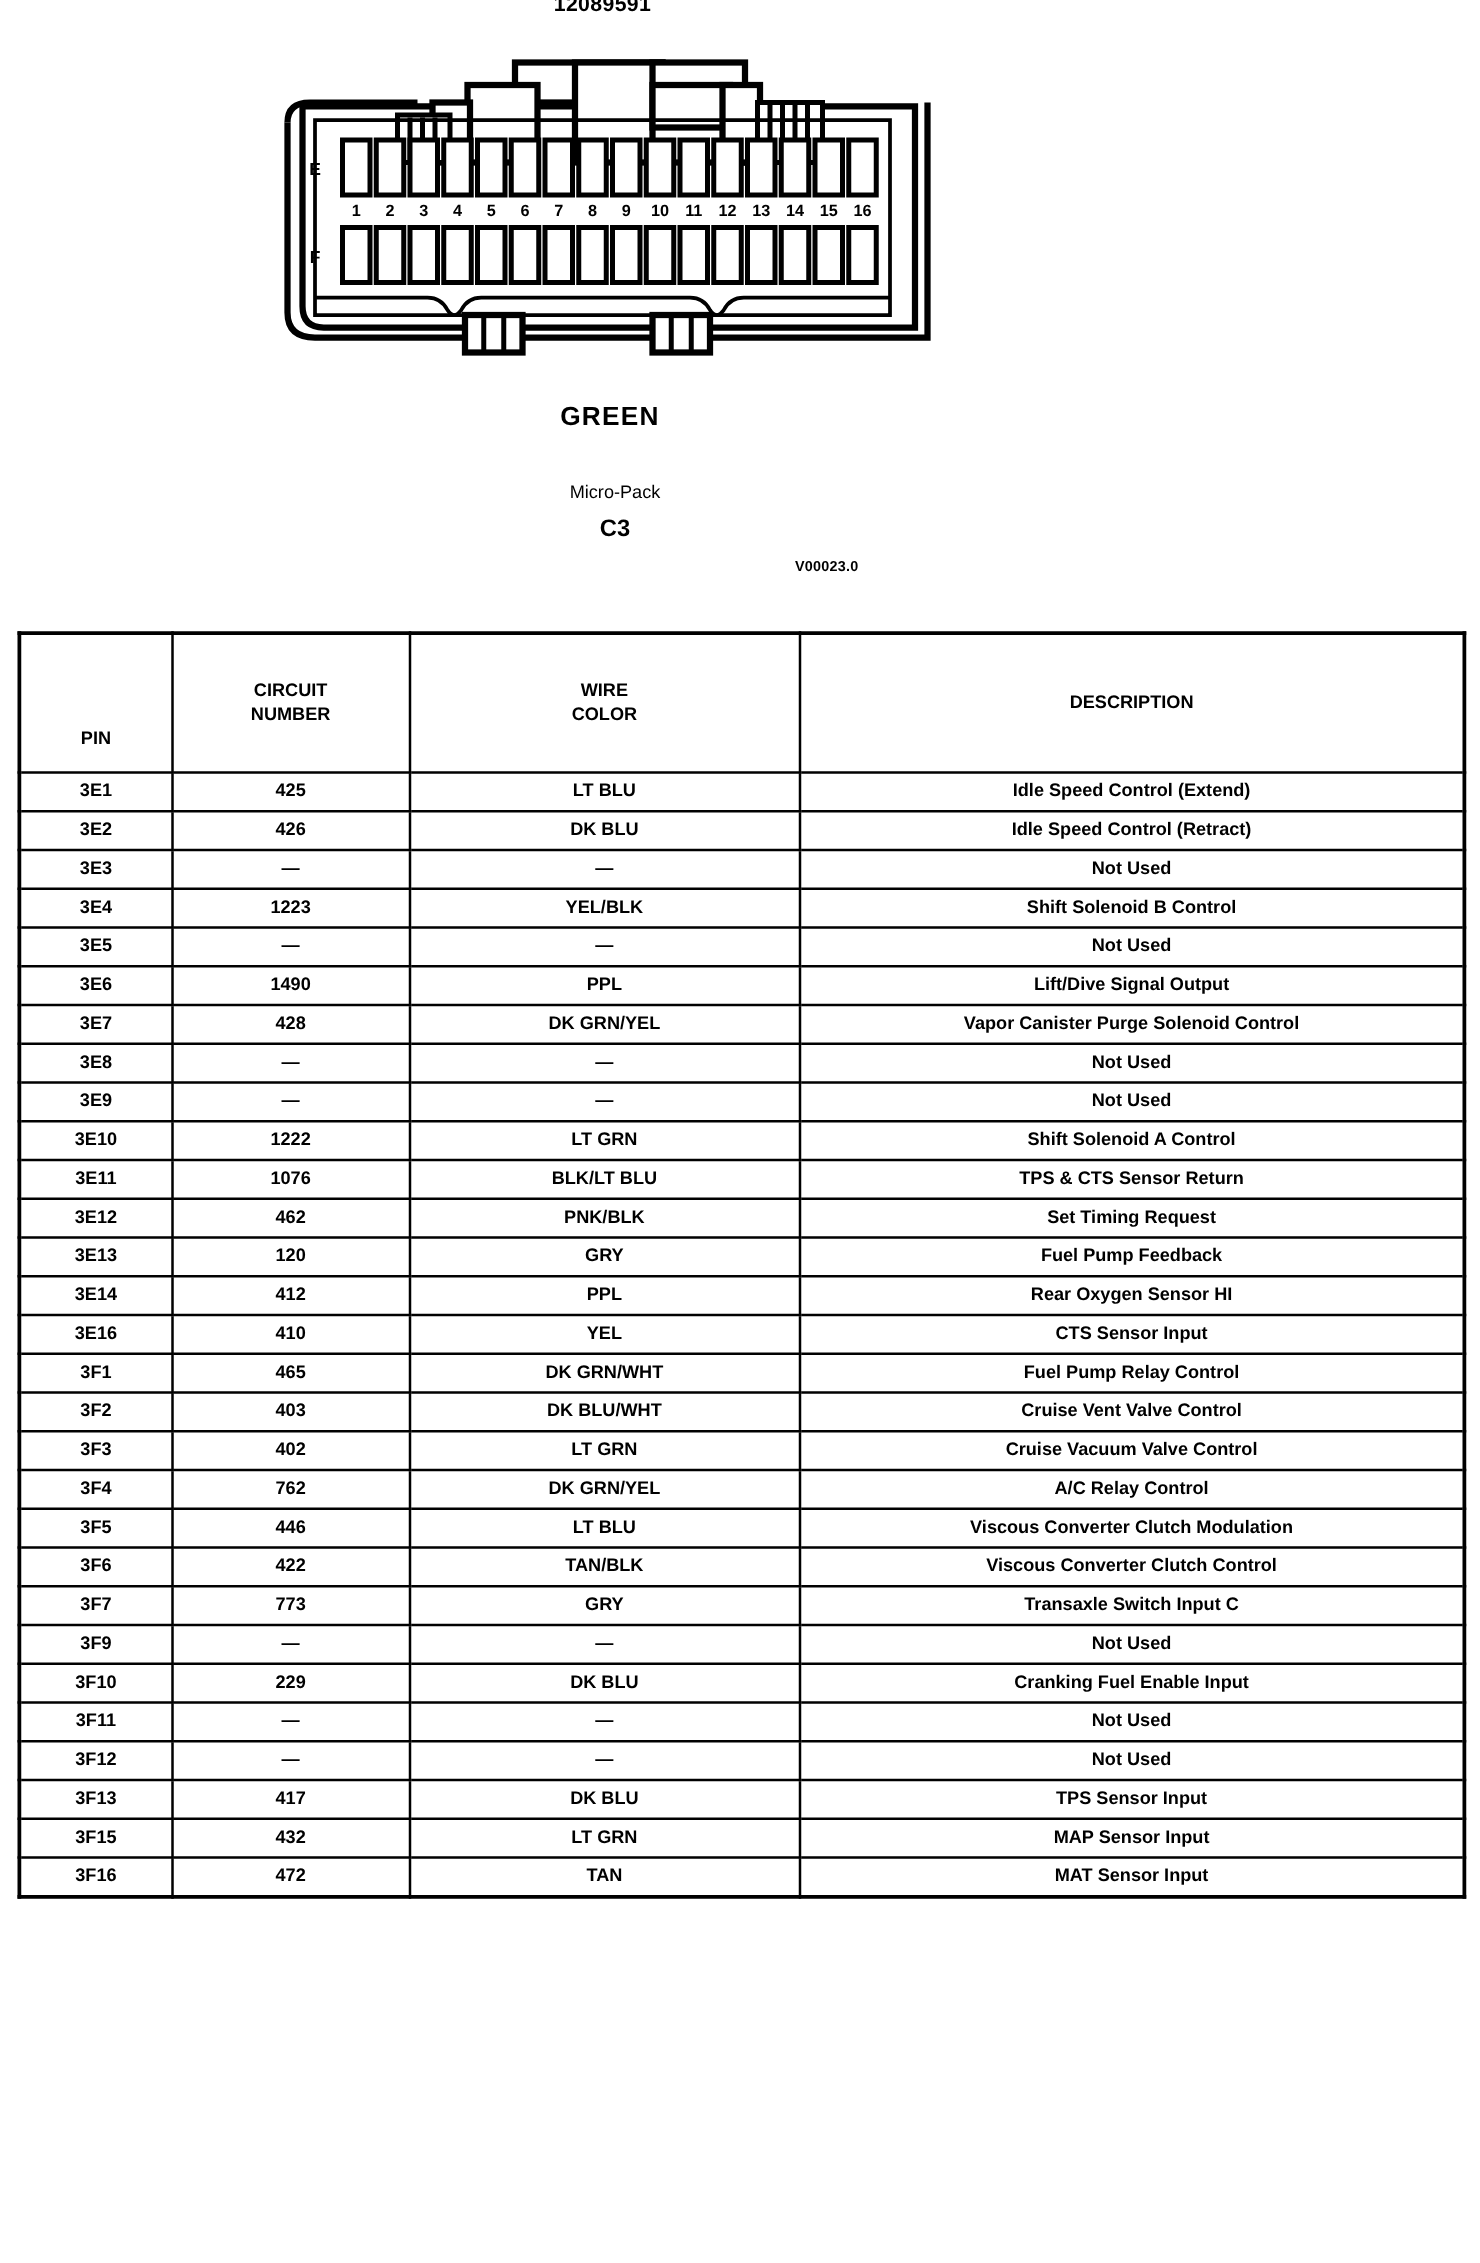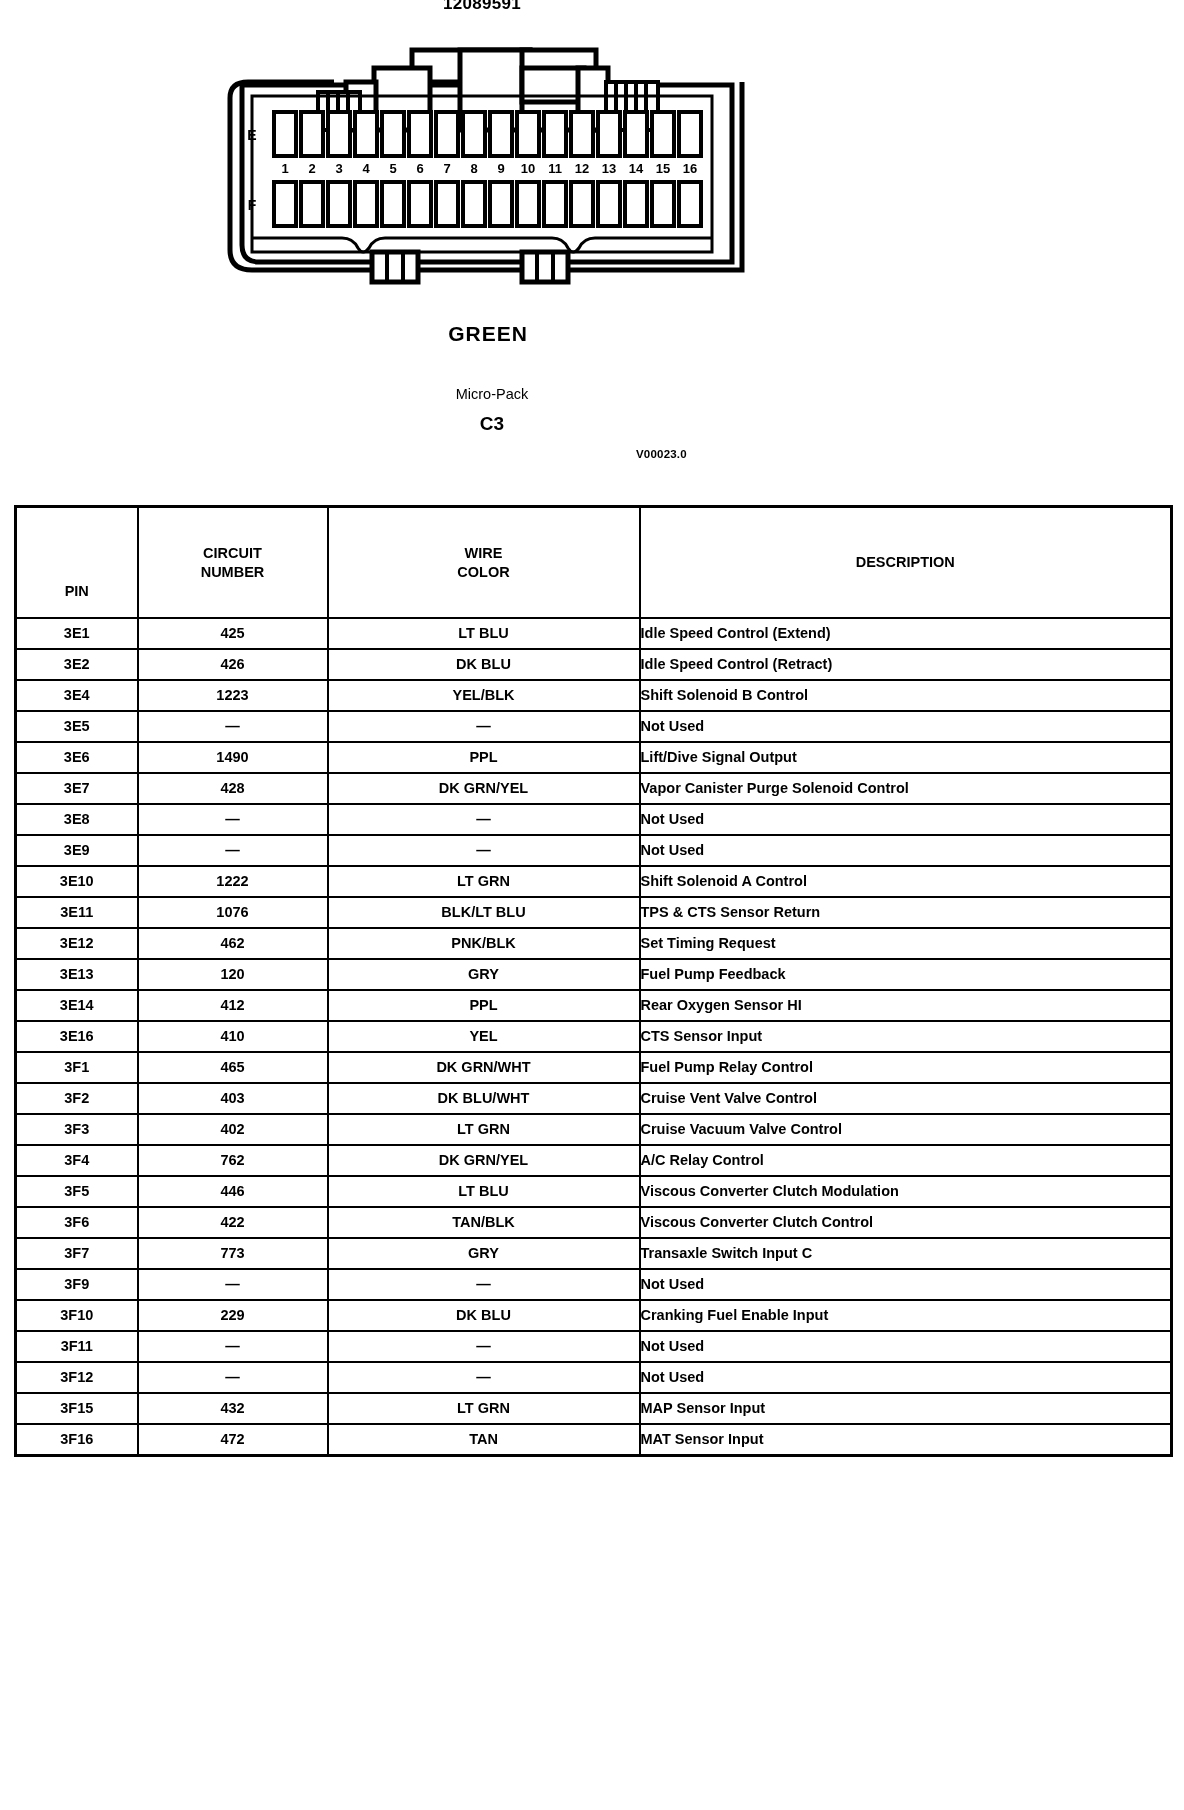--- a/index.html
+++ b/index.html
@@ -129,21 +129,21 @@
   thead th.desc-head {
     vertical-align: middle;
   }
 
   tbody td {
     height: 29px;
     line-height: 29px;
     text-align: center;
   }
   tbody td.desc {
-    text-align: left;
+    text-align: center;
     padding-left: 0;
   }
 </style>
 </head>
 <body>
 
 <div id="diagram-section">
 
   <div id="part-number">12089591</div>
 
@@ -291,20 +291,26 @@
           <td>LT BLU</td>
           <td class="desc">Idle Speed Control  (Extend)</td>
         </tr>
         <tr>
           <td>3E2</td>
           <td>426</td>
           <td>DK BLU</td>
           <td class="desc">Idle Speed Control  (Retract)</td>
         </tr>
         <tr>
+          <td>3E3</td>
+          <td>—</td>
+          <td>—</td>
+          <td class="desc">Not Used</td>
+        </tr>
+        <tr>
           <td>3E4</td>
           <td>1223</td>
           <td>YEL/BLK</td>
           <td class="desc">Shift Solenoid B Control</td>
         </tr>
         <tr>
           <td>3E5</td>
           <td>—</td>
           <td>—</td>
           <td class="desc">Not Used</td>
@@ -429,20 +435,26 @@
           <td>—</td>
           <td class="desc">Not Used</td>
         </tr>
         <tr>
           <td>3F12</td>
           <td>—</td>
           <td>—</td>
           <td class="desc">Not Used</td>
         </tr>
         <tr>
+          <td>3F13</td>
+          <td>417</td>
+          <td>DK BLU</td>
+          <td class="desc">TPS Sensor Input</td>
+        </tr>
+        <tr>
           <td>3F15</td>
           <td>432</td>
           <td>LT GRN</td>
           <td class="desc">MAP Sensor Input</td>
         </tr>
         <tr>
           <td>3F16</td>
           <td>472</td>
           <td>TAN</td>
           <td class="desc">MAT Sensor Input</td>

